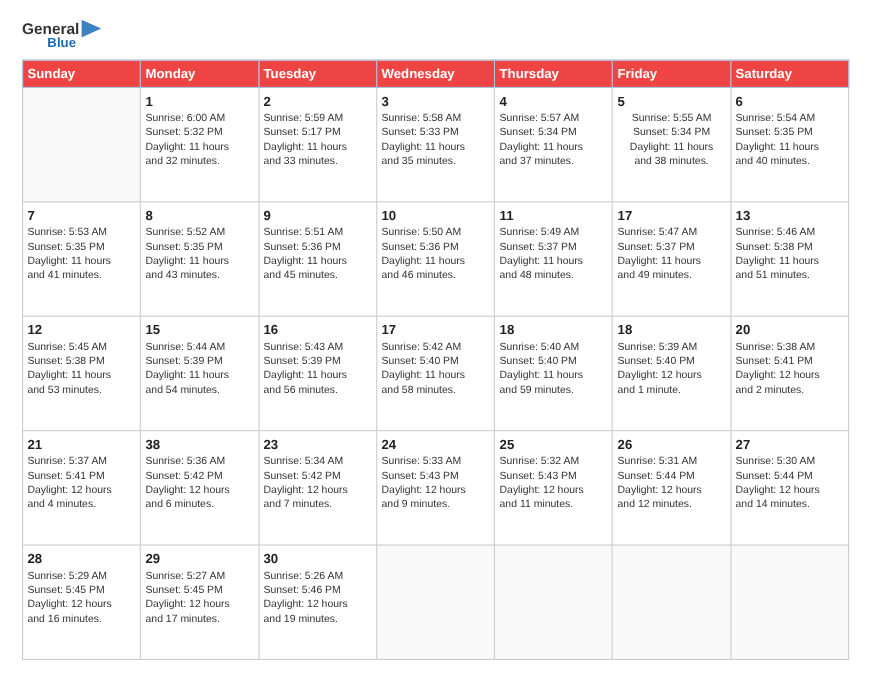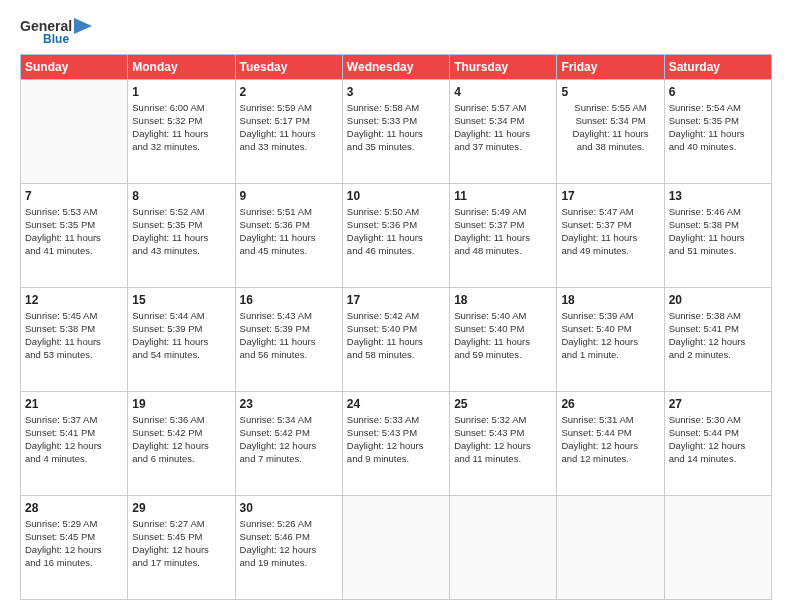--- a/index.html
+++ b/index.html
@@ -268,21 +268,21 @@
         </tr>
         <tr>
           <td>
             <span class="day-num">21</span>
             <div class="day-info" style="white-space: pre-line;">Sunrise: 5:37 AM
 Sunset: 5:41 PM
 Daylight: 12 hours
 and 4 minutes.</div>
           </td>
           <td>
-            <span class="day-num">19</span>
+            <span class="day-num">38</span>
             <div class="day-info" style="white-space: pre-line;">Sunrise: 5:36 AM
 Sunset: 5:42 PM
 Daylight: 12 hours
 and 6 minutes.</div>
           </td>
           <td>
             <span class="day-num">23</span>
             <div class="day-info" style="white-space: pre-line;">Sunrise: 5:34 AM
 Sunset: 5:42 PM
 Daylight: 12 hours

